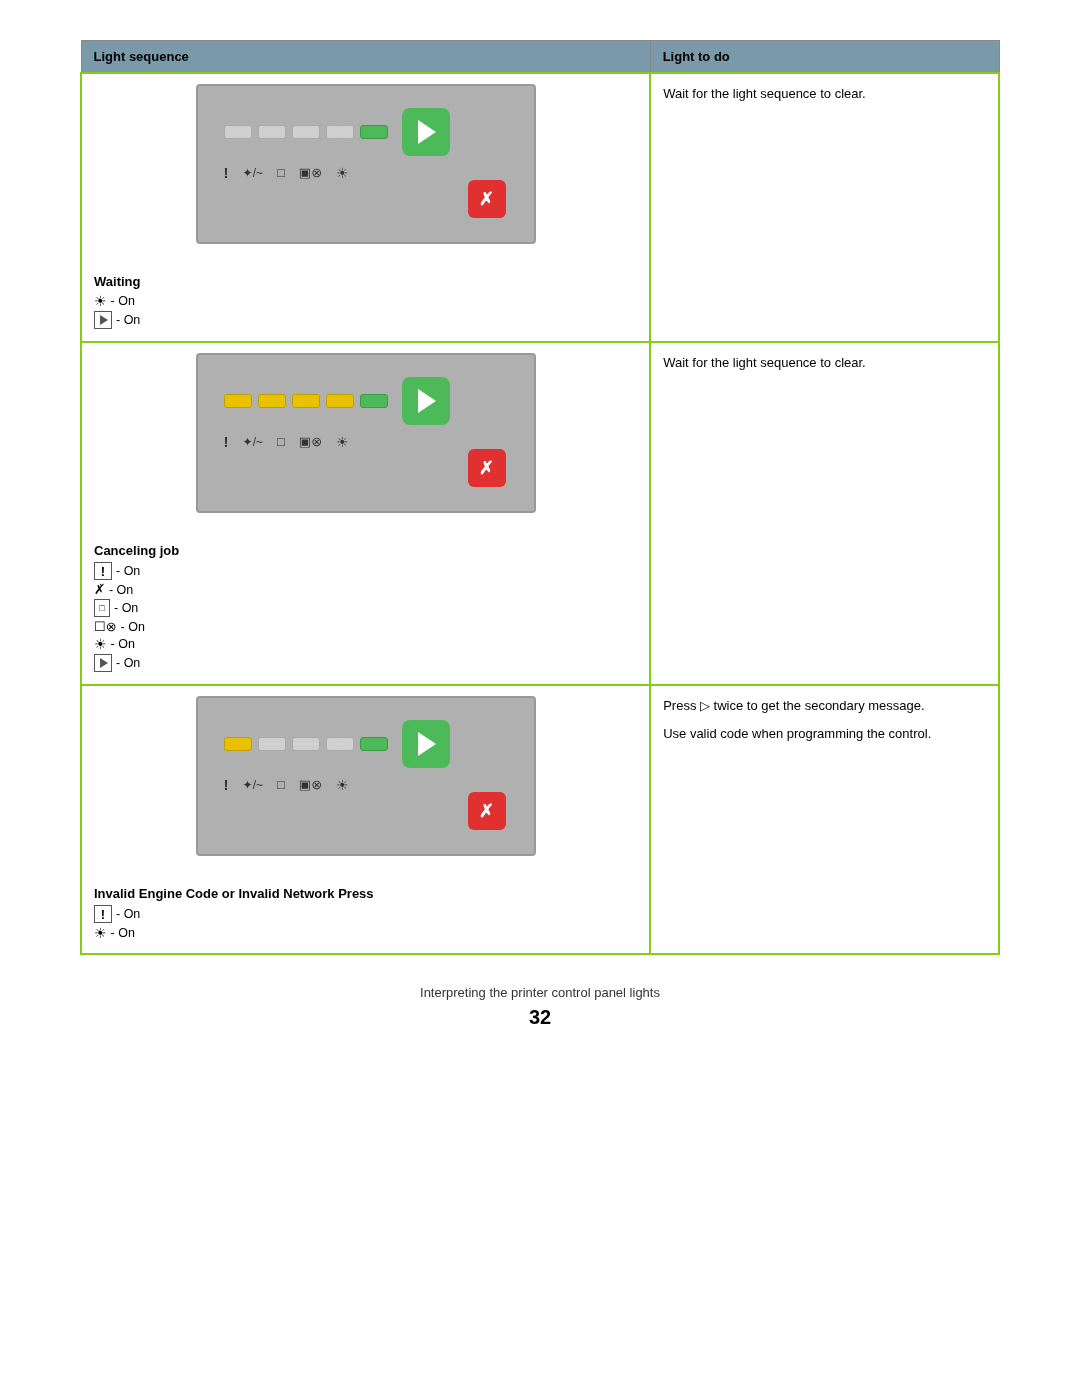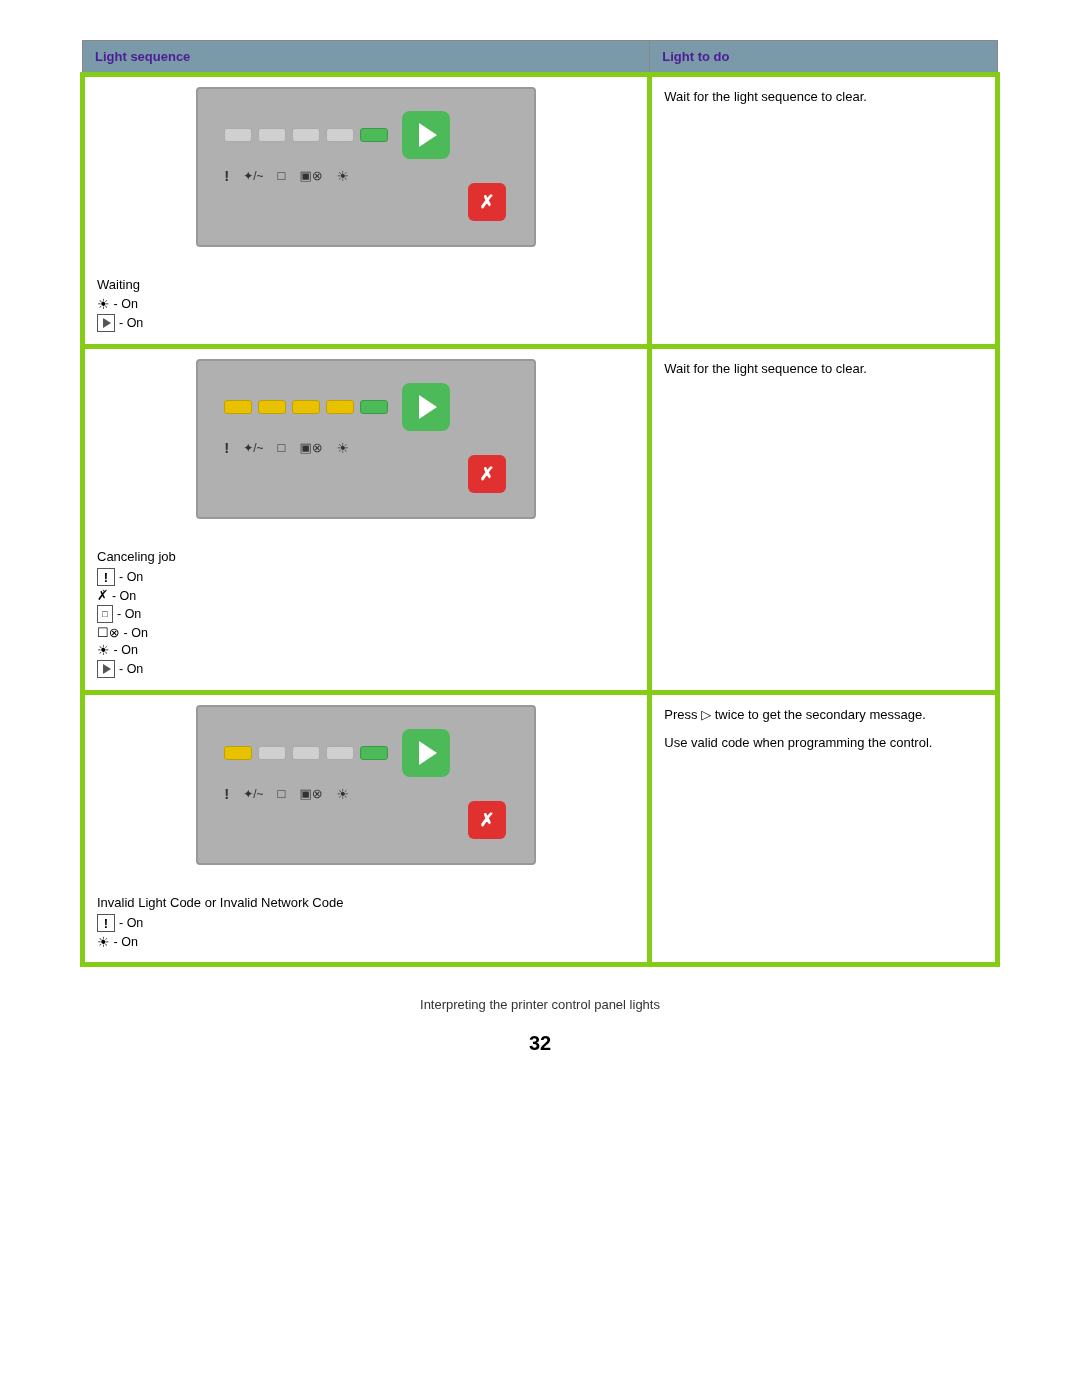--- a/index.html
+++ b/index.html
@@ -16,29 +16,29 @@
     }
 
     .main-table {
       width: 100%;
       border-collapse: collapse;
       border: 1px solid #888;
     }
 
     .main-table th {
       background: #7a9aaa;
-      color: #4c1d95;
+      color: #000000;
       font-weight: bold;
       padding: 8px 12px;
       text-align: left;
       border: 1px solid #888;
     }
 
     .main-table td {
-      border: 5px solid #84cc16;
+      border: 2px solid #84cc16;
       padding: 10px 12px;
       vertical-align: top;
     }
 
     .left-cell {
       width: 62%;
     }
 
     .right-cell {
       width: 38%;
@@ -107,21 +107,21 @@
       justify-content: center;
       position: absolute;
       bottom: 14px;
       right: 18px;
       color: white;
       font-size: 18px;
       font-weight: bold;
     }
 
     .section-label {
-      font-weight: normal;
+      font-weight: bold;
       margin-bottom: 4px;
       margin-top: 30px;
     }
 
     .status-line {
       display: flex;
       align-items: center;
       gap: 4px;
       margin: 2px 0;
       font-size: 12.5px;
@@ -131,21 +131,21 @@
       text-align: center;
       margin-top: 30px;
       font-size: 13px;
       color: #333;
     }
 
     .footer-page {
       text-align: center;
       font-size: 20px;
       font-weight: bold;
-      margin-top: 20px;
+      margin-top: 6px;
     }
 
     
     .panel-inner {
       display: flex;
       flex-direction: column;
       align-items: flex-start;
       width: 100%;
       padding: 12px 16px 8px 16px;
       position: relative;
@@ -293,21 +293,21 @@
       <div class="icons-row">
         <span style="font-size:15px;font-weight:bold;">!</span>
         <span style="font-size:12px;">✦/~</span>
         <span style="font-size:13px;">□</span>
         <span style="font-size:13px;">▣⊗</span>
         <span style="font-size:14px;">☀</span>
       </div>
       <div class="btn-cancel">✗</div>
     </div>
   </div>
-          <div class="section-label">Invalid Light Code or Invalid Network Code</div>
+          <div class="section-label">Invalid Engine Code or Invalid Network Press</div>
           <div class="status-line">
             <span style="border:1.5px solid #555;width:18px;height:18px;display:inline-flex;align-items:center;justify-content:center;font-size:13px;font-weight:bold;">!</span>
             <span>- On</span>
           </div>
           <div class="status-line">
             <span style="font-size:14px;display:inline-flex;align-items:center;">☀</span>
             <span>- On</span>
           </div>
         </td>
         <td class="right-cell">

